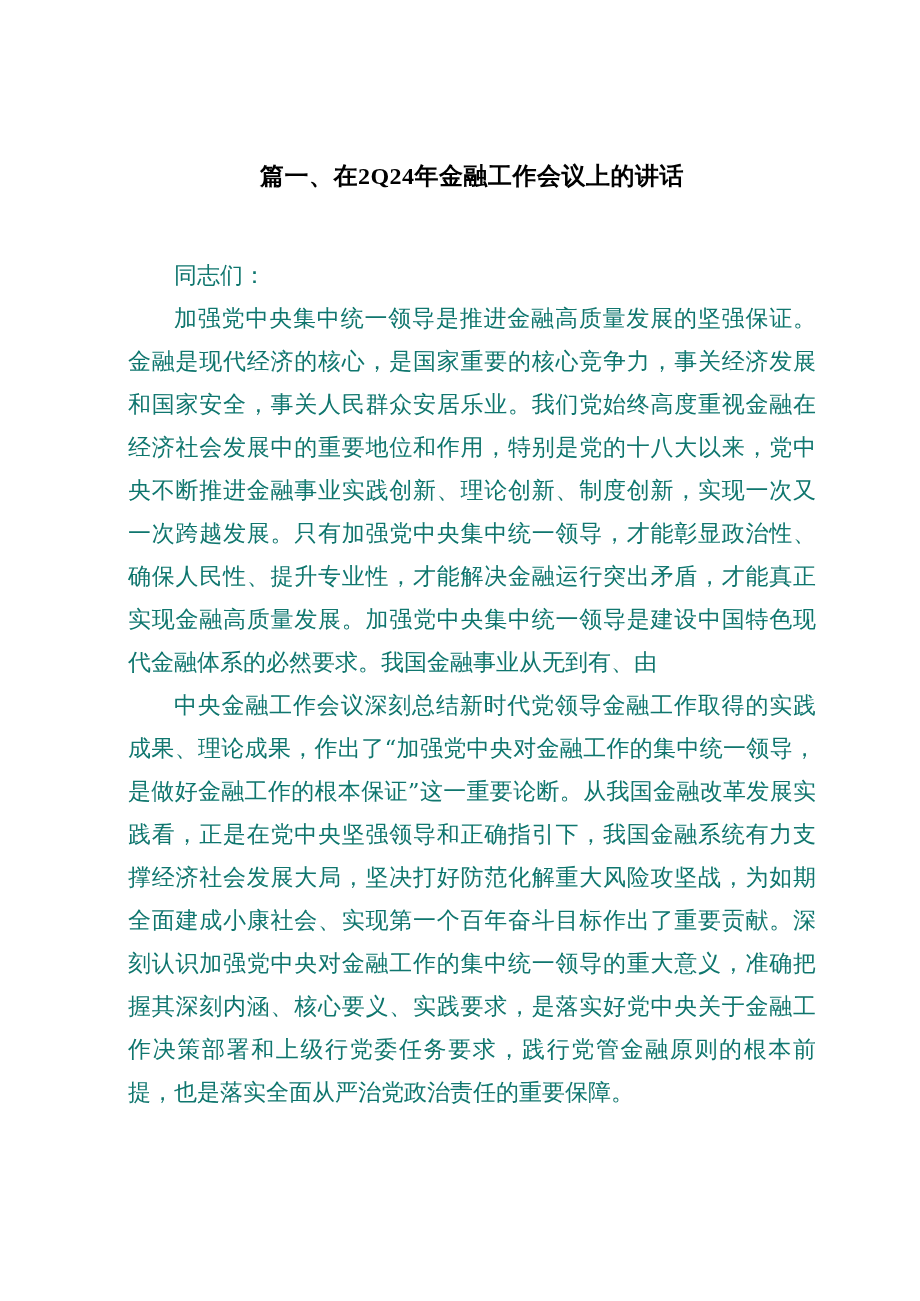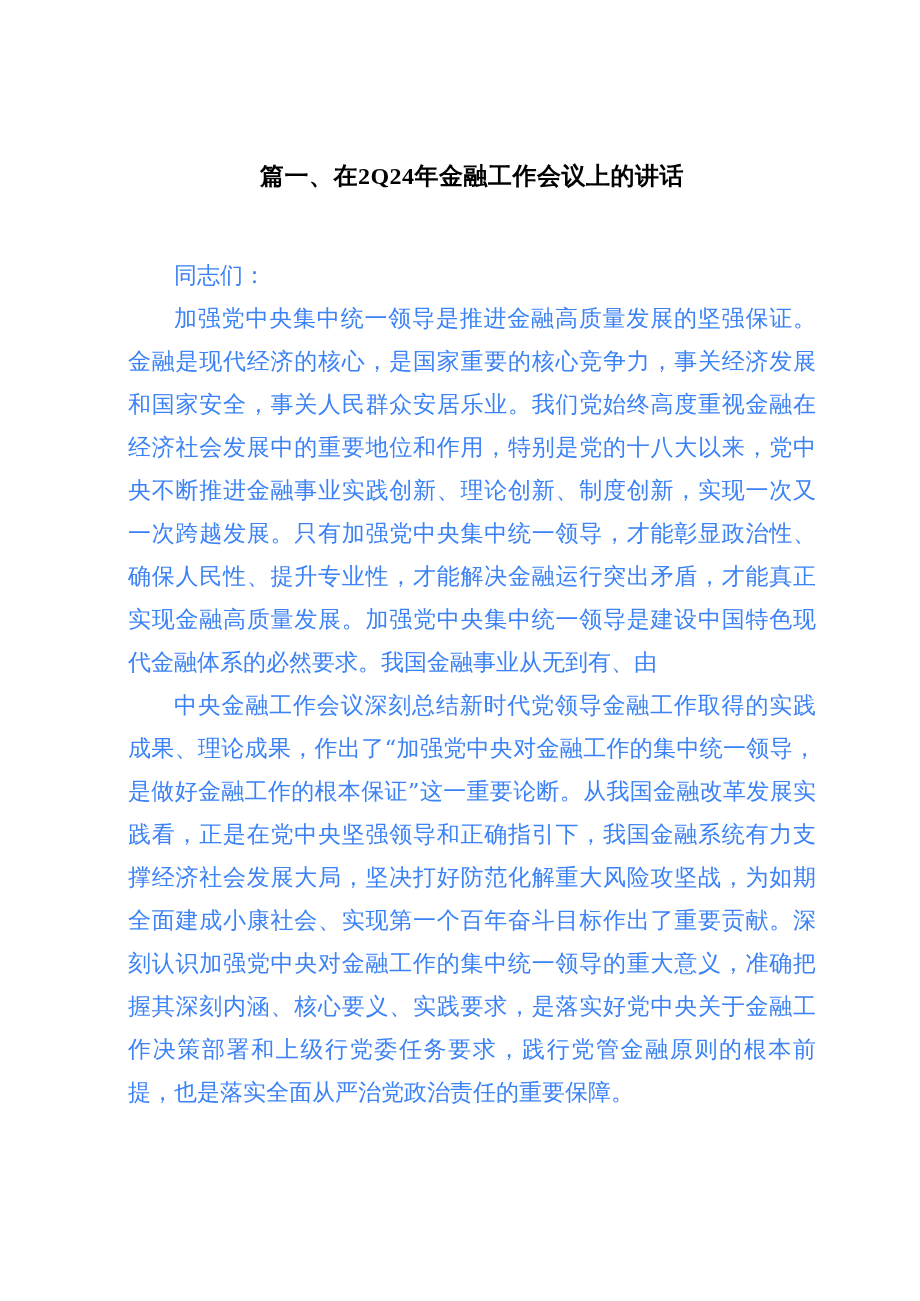--- a/index.html
+++ b/index.html
@@ -31,21 +31,21 @@
     font-family: "Liberation Serif", "DejaVu Serif", serif;
     font-weight: bold;
   }
   .doc-body p {
     margin: 0;
     font-size: 23px;
     line-height: 43px;
     text-indent: 2em;
     text-align: justify;
     text-justify: inter-ideograph;
-    color: #3b82f6;
+    color: #0f766e;
     font-family: "DejaVu Serif", "Liberation Serif", serif;
     word-break: break-all;
   }
 </style>
 </head>
 <body>
 
 <div class="page">
 
   <h1 class="doc-title"><span>篇一、在</span><span class="title-num">2Q24</span><span>年金融工作会议上的讲话</span></h1>

